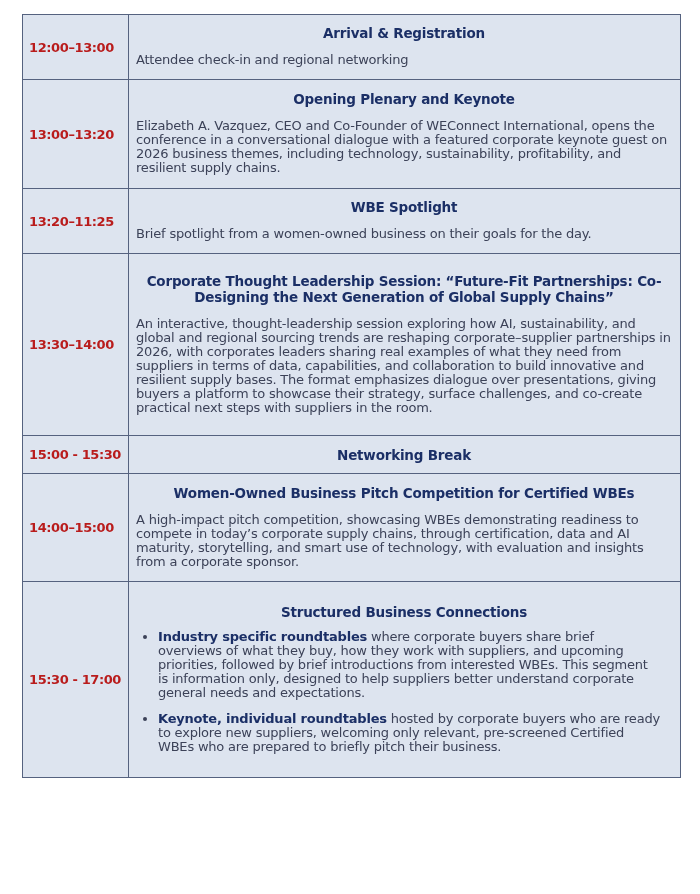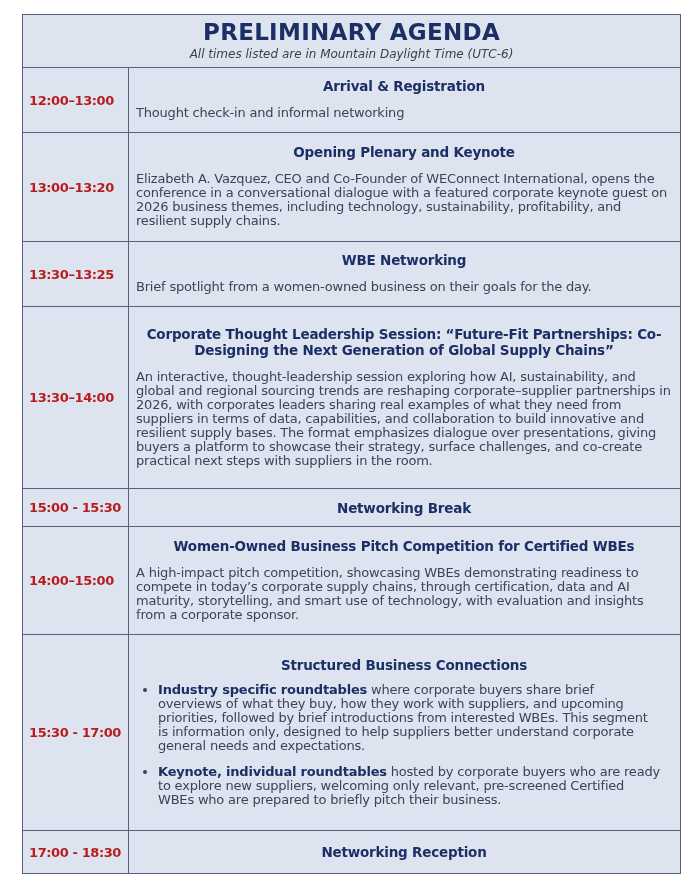--- a/index.html
+++ b/index.html
@@ -16,47 +16,41 @@
   .bullets { margin: 10px 12px 0 0; padding-left: 22px; font-size: 13px; color: #3c4258; line-height: 14px; letter-spacing: -0.2px; }
   .bullets li { margin-bottom: 12px; }
   .bullets li:last-child { margin-bottom: 0; }
   .bullets b { color: #1b2f66; }
 </style>
 </head>
 <body>
 
 <table class="agenda">
   <tbody>
-      <tr>
-    <td class="header-cell" colspan="2">
-      <div class="title">PRELIMINARY AGENDA</div>
-      <div class="subtitle">All times listed are in Mountain Daylight Time (UTC-6)</div>
-    </td>
-  </tr>
 
   <tr style="height:65px">
     <td class="time">12:00–13:00</td>
     <td class="content">
       <div class="session-title">Arrival &amp; Registration</div>
-      <div class="session-desc">Thought check-in and informal networking</div>
+      <div class="session-desc">Attendee check-in and regional networking</div>
     </td>
   </tr>
 
   <tr style="height:109px">
     <td class="time">13:00–13:20</td>
     <td class="content">
       <div class="session-title">Opening Plenary and Keynote</div>
       <div class="session-desc">Elizabeth A. Vazquez, CEO and Co-Founder of WEConnect International, opens the conference in a conversational dialogue with a featured corporate keynote guest on 2026 business themes, including technology, sustainability, profitability, and resilient supply chains.</div>
     </td>
   </tr>
 
   <tr style="height:65px">
-    <td class="time">13:30–13:25</td>
+    <td class="time">13:20–11:25</td>
     <td class="content">
-      <div class="session-title">WBE Networking</div>
+      <div class="session-title">WBE Spotlight</div>
       <div class="session-desc">Brief spotlight from a women-owned business on their goals for the day.</div>
     </td>
   </tr>
 
   <tr style="height:182px">
     <td class="time">13:30–14:00</td>
     <td class="content">
       <div class="session-title">Corporate Thought Leadership Session: “Future-Fit Partnerships: Co-Designing the Next Generation of Global Supply Chains”</div>
       <div class="session-desc">An interactive, thought-leadership session exploring how AI, sustainability, and global and regional sourcing trends are reshaping corporate–supplier partnerships in 2026, with corporates leaders sharing real examples of what they need from suppliers in terms of data, capabilities, and collaboration to build innovative and resilient supply bases. The format emphasizes dialogue over presentations, giving buyers a platform to showcase their strategy, surface challenges, and co-create practical next steps with suppliers in the room.</div>
     </td>
@@ -81,20 +75,14 @@
     <td class="time">15:30 - 17:00</td>
     <td class="content">
       <div class="session-title">Structured Business Connections</div>
       <ul class="bullets">
         <li><b>Industry specific roundtables</b><span> where corporate buyers share brief overviews of what they buy, how they work with suppliers, and upcoming priorities, followed by brief introductions from interested WBEs. This segment is information only, designed to help suppliers better understand corporate general needs and expectations.</span></li>
         <li><b>Keynote, individual roundtables</b><span> hosted by corporate buyers who are ready to explore new suppliers, welcoming only relevant, pre-screened Certified WBEs who are prepared to briefly pitch their business.</span></li>
       </ul>
     </td>
   </tr>
 
-  <tr style="height:43px">
-    <td class="time">17:00 - 18:30</td>
-    <td class="content" style="padding-top:4px;padding-bottom:4px">
-      <div class="session-title">Networking Reception</div>
-    </td>
-  </tr>
 </tbody>
   </table>
 
 </body></html>

